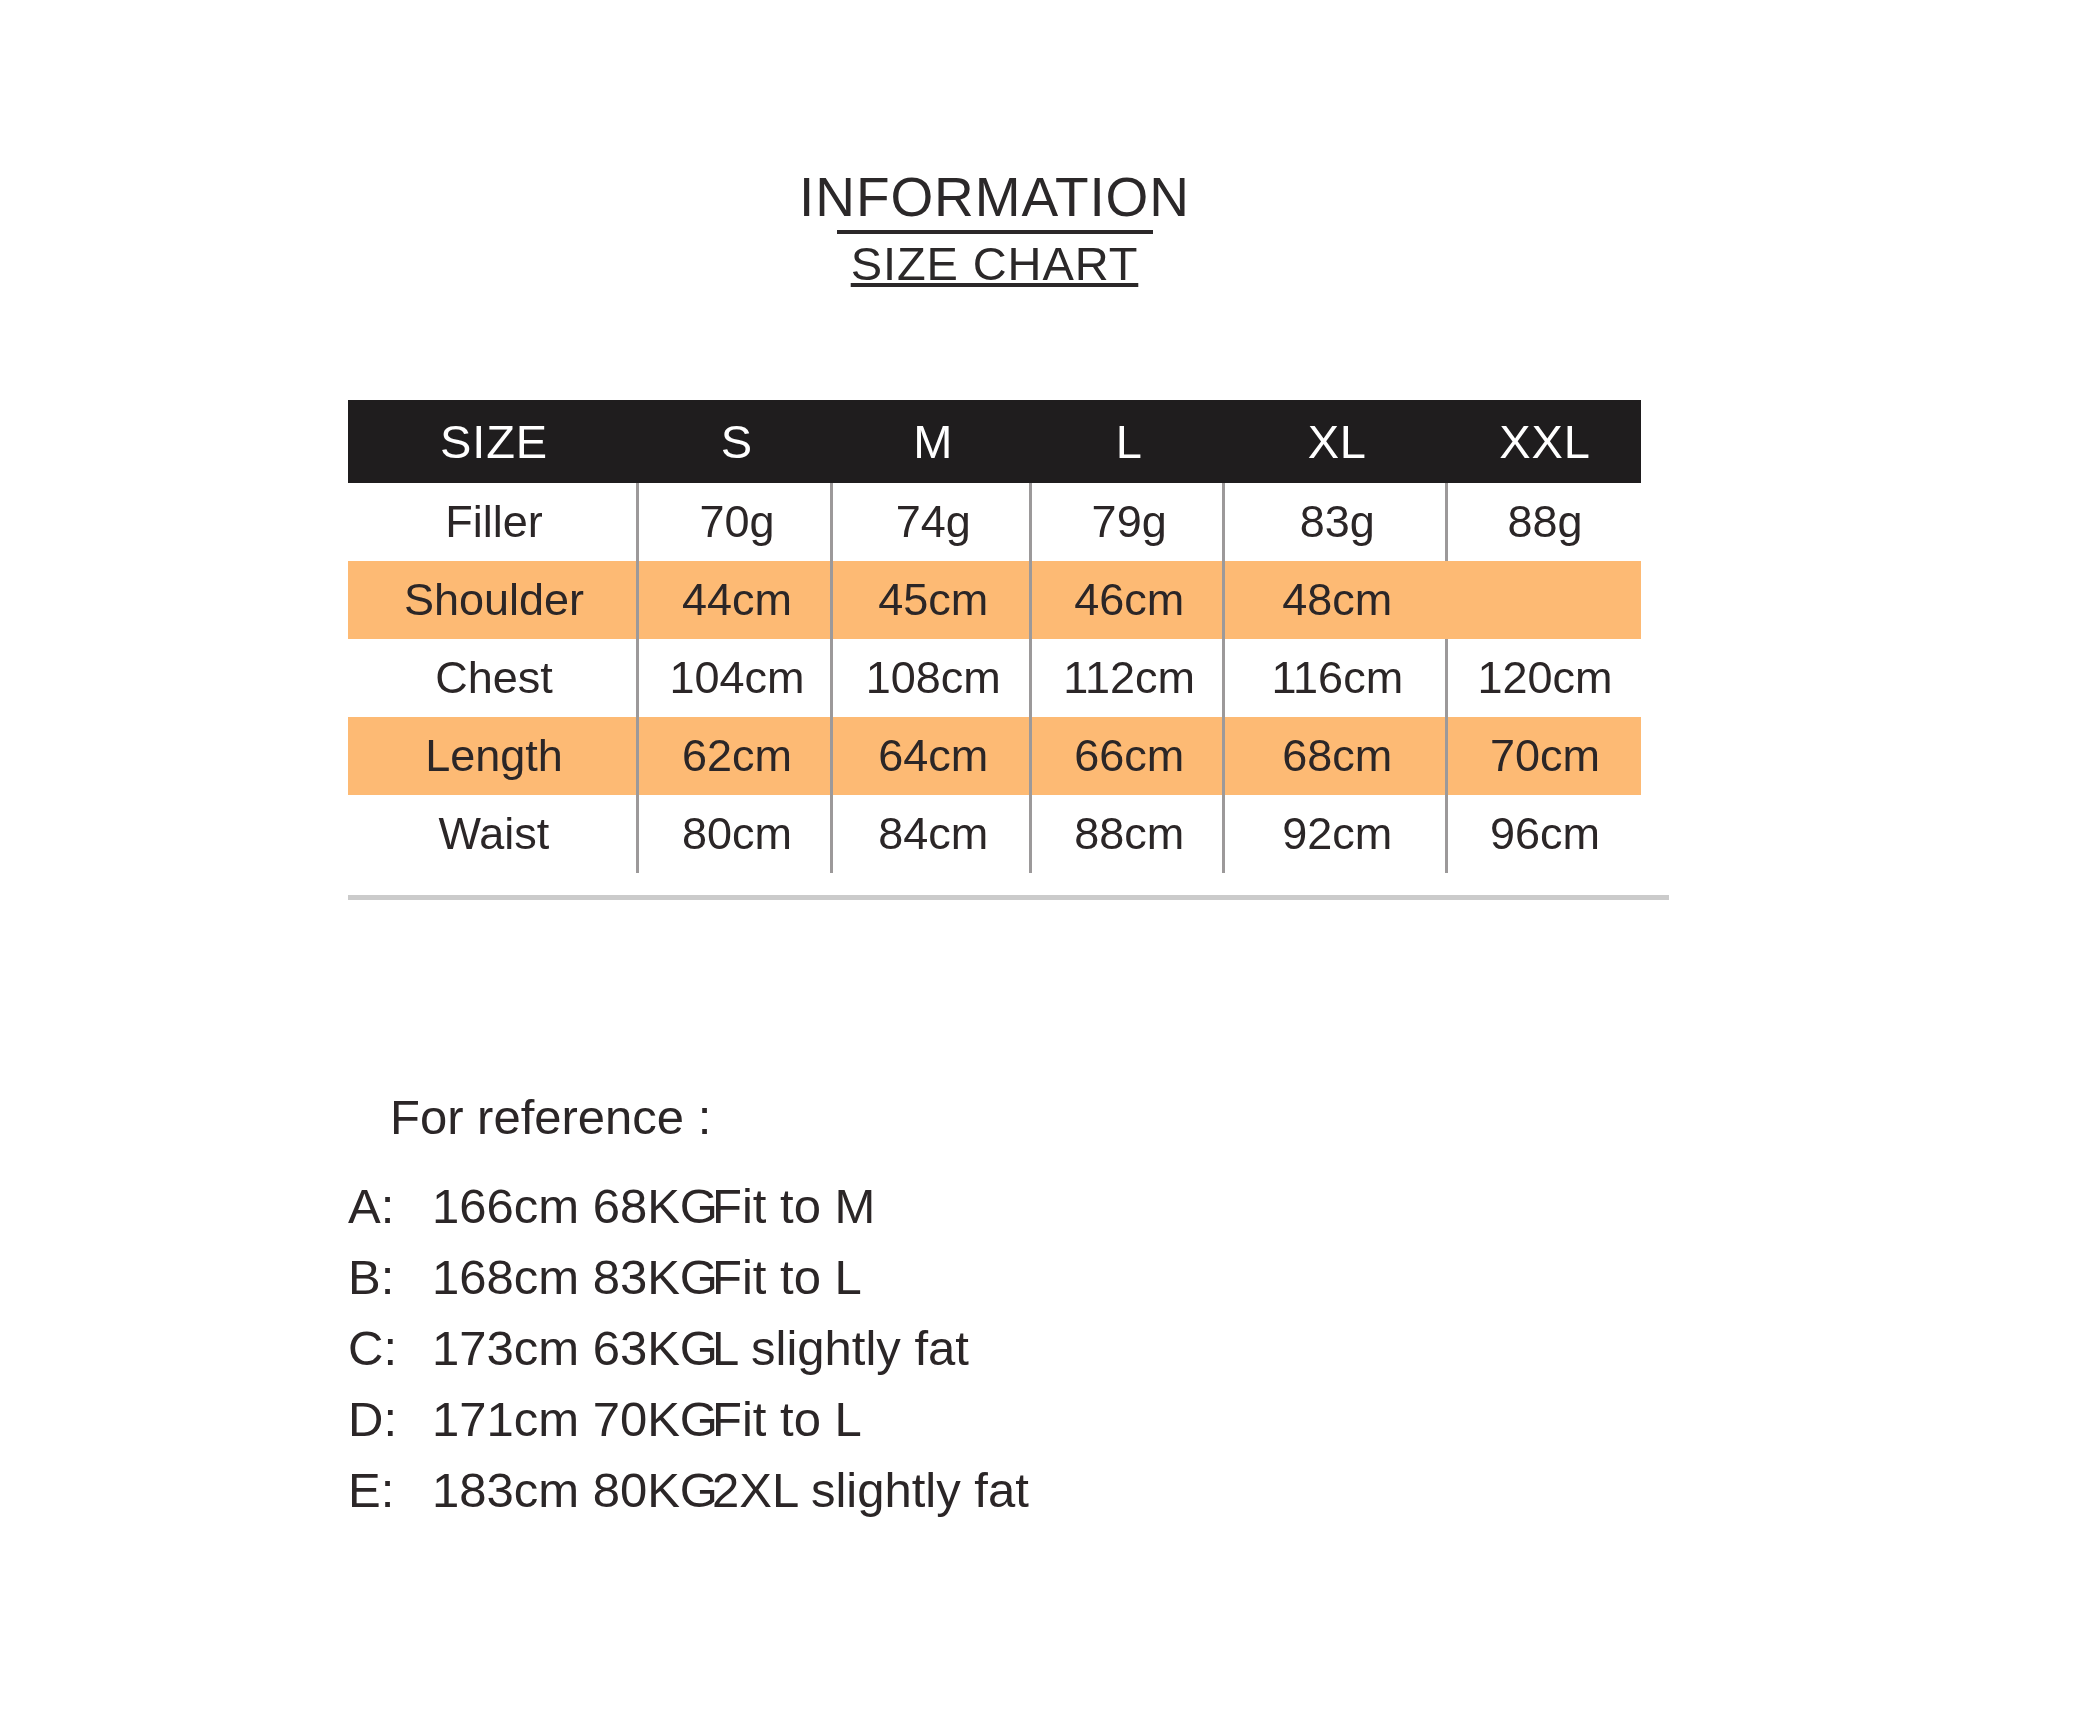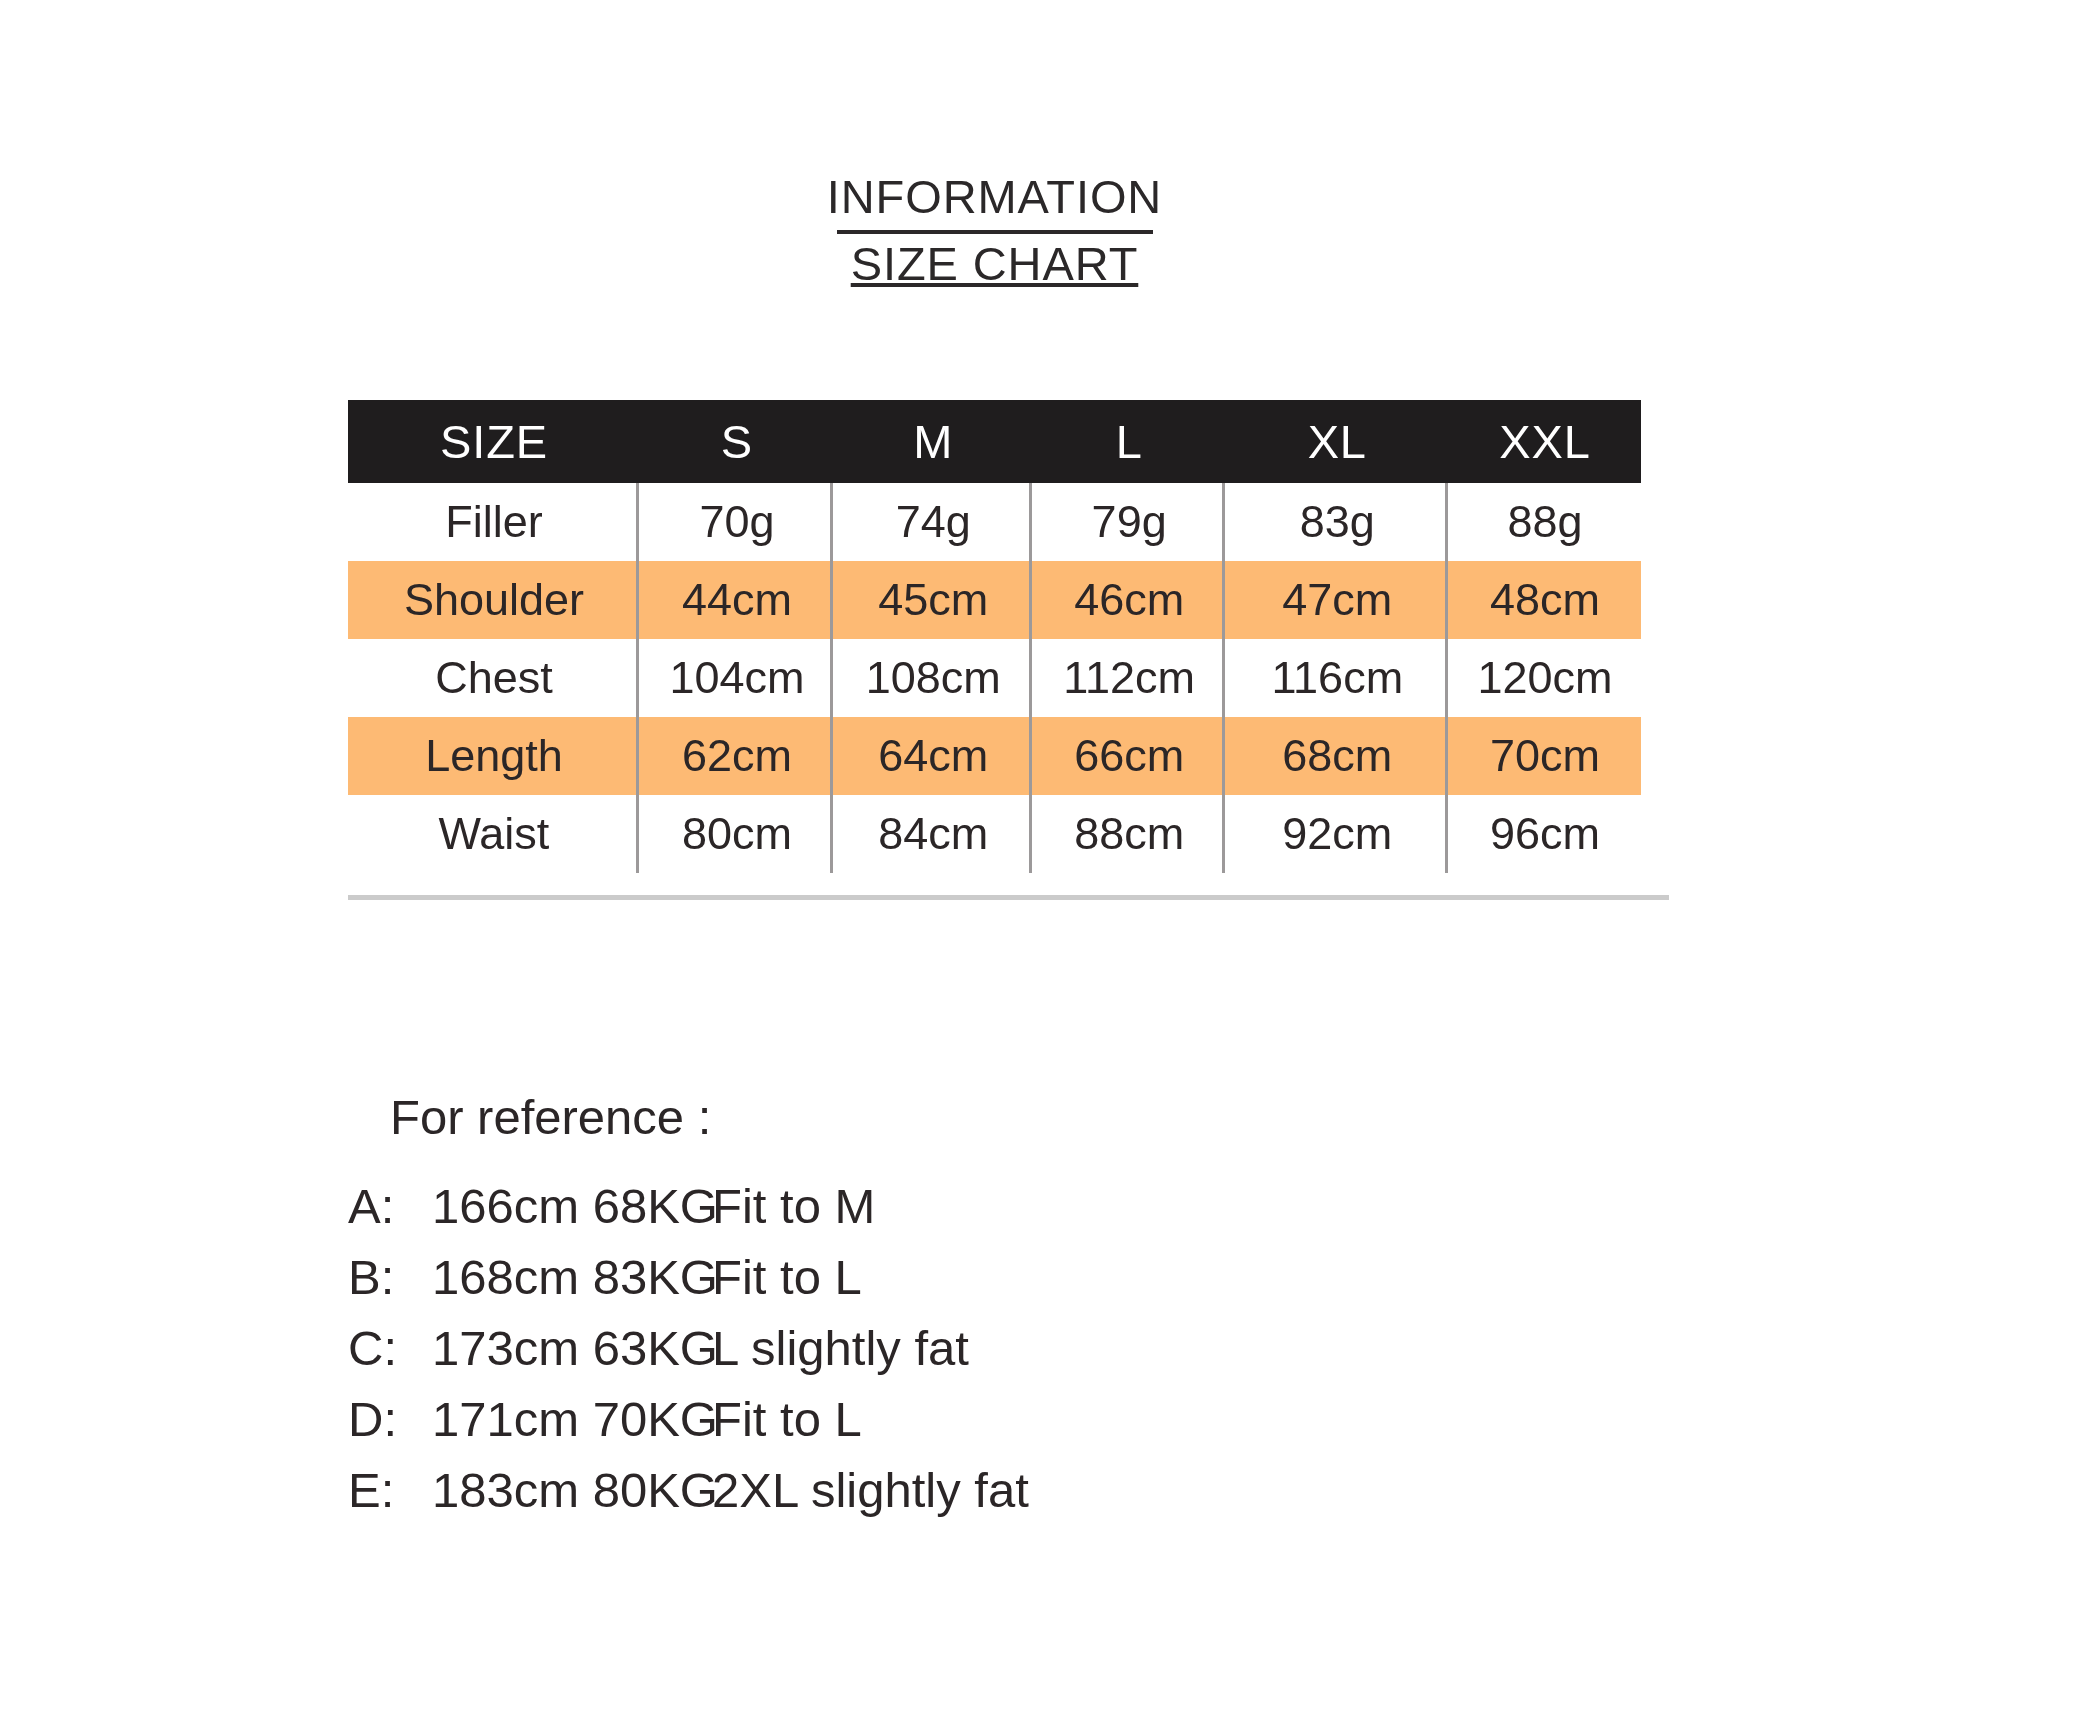--- a/index.html
+++ b/index.html
@@ -13,21 +13,21 @@
   }
 
   
   .title-block {
     position: absolute;
     left: 348px; top: 168px;
     width: 1293px;
     text-align: center;
   }
   .title-line1 {
-    font-size: 47px;
+    font-size: 55px;
     line-height: 58px;
     letter-spacing: 0.9px;
     color: #2b2829;
   }
   .title-rule {
     width: 316px; height: 3.8px;
     margin: 3.8px auto 0 auto;
     background: #2b2829;
   }
   .title-line2 {
@@ -142,21 +142,20 @@
       <div class="td">79g</div>
       <div class="td">83g</div>
       <div class="td">88g</div>
     </div>
 
     <div class="tr tbody shaded">
       <div class="td">Shoulder</div>
       <div class="td">44cm</div>
       <div class="td">45cm</div>
       <div class="td">46cm</div>
-      <div class="td">47cm</div>
       <div class="td">48cm</div>
     </div>
 
     <div class="tr tbody">
       <div class="td">Chest</div>
       <div class="td">104cm</div>
       <div class="td">108cm</div>
       <div class="td">112cm</div>
       <div class="td">116cm</div>
       <div class="td">120cm</div>

